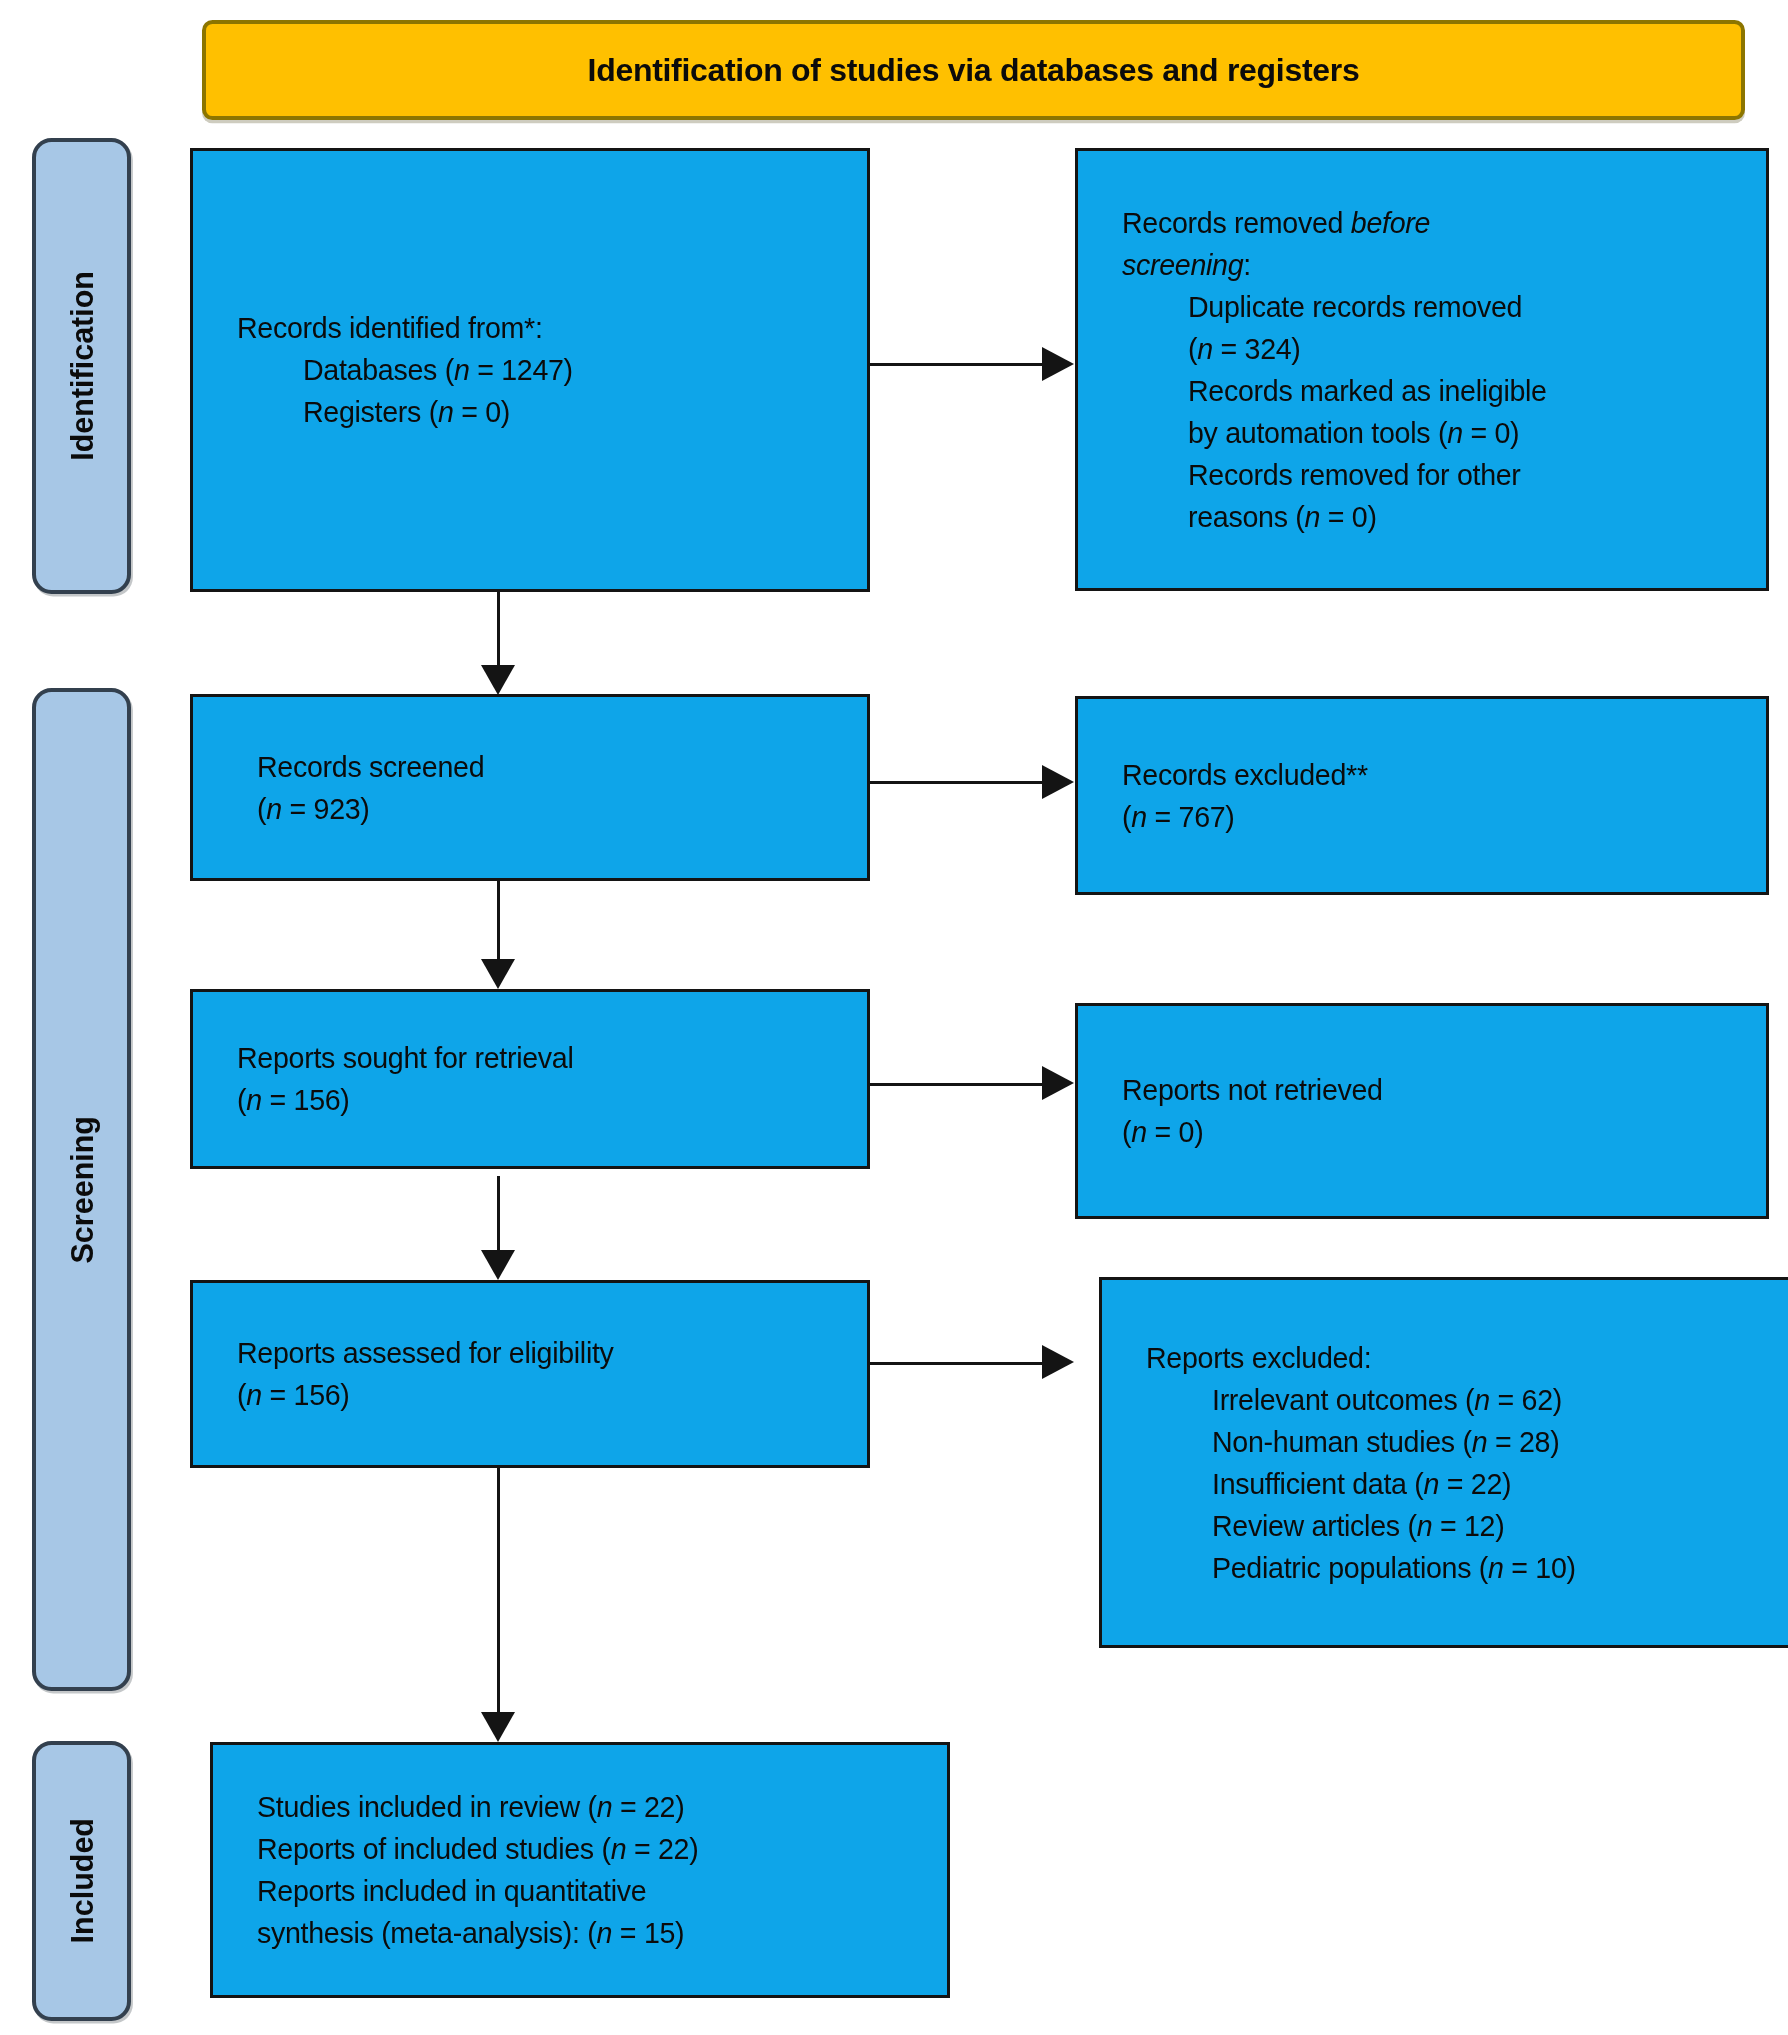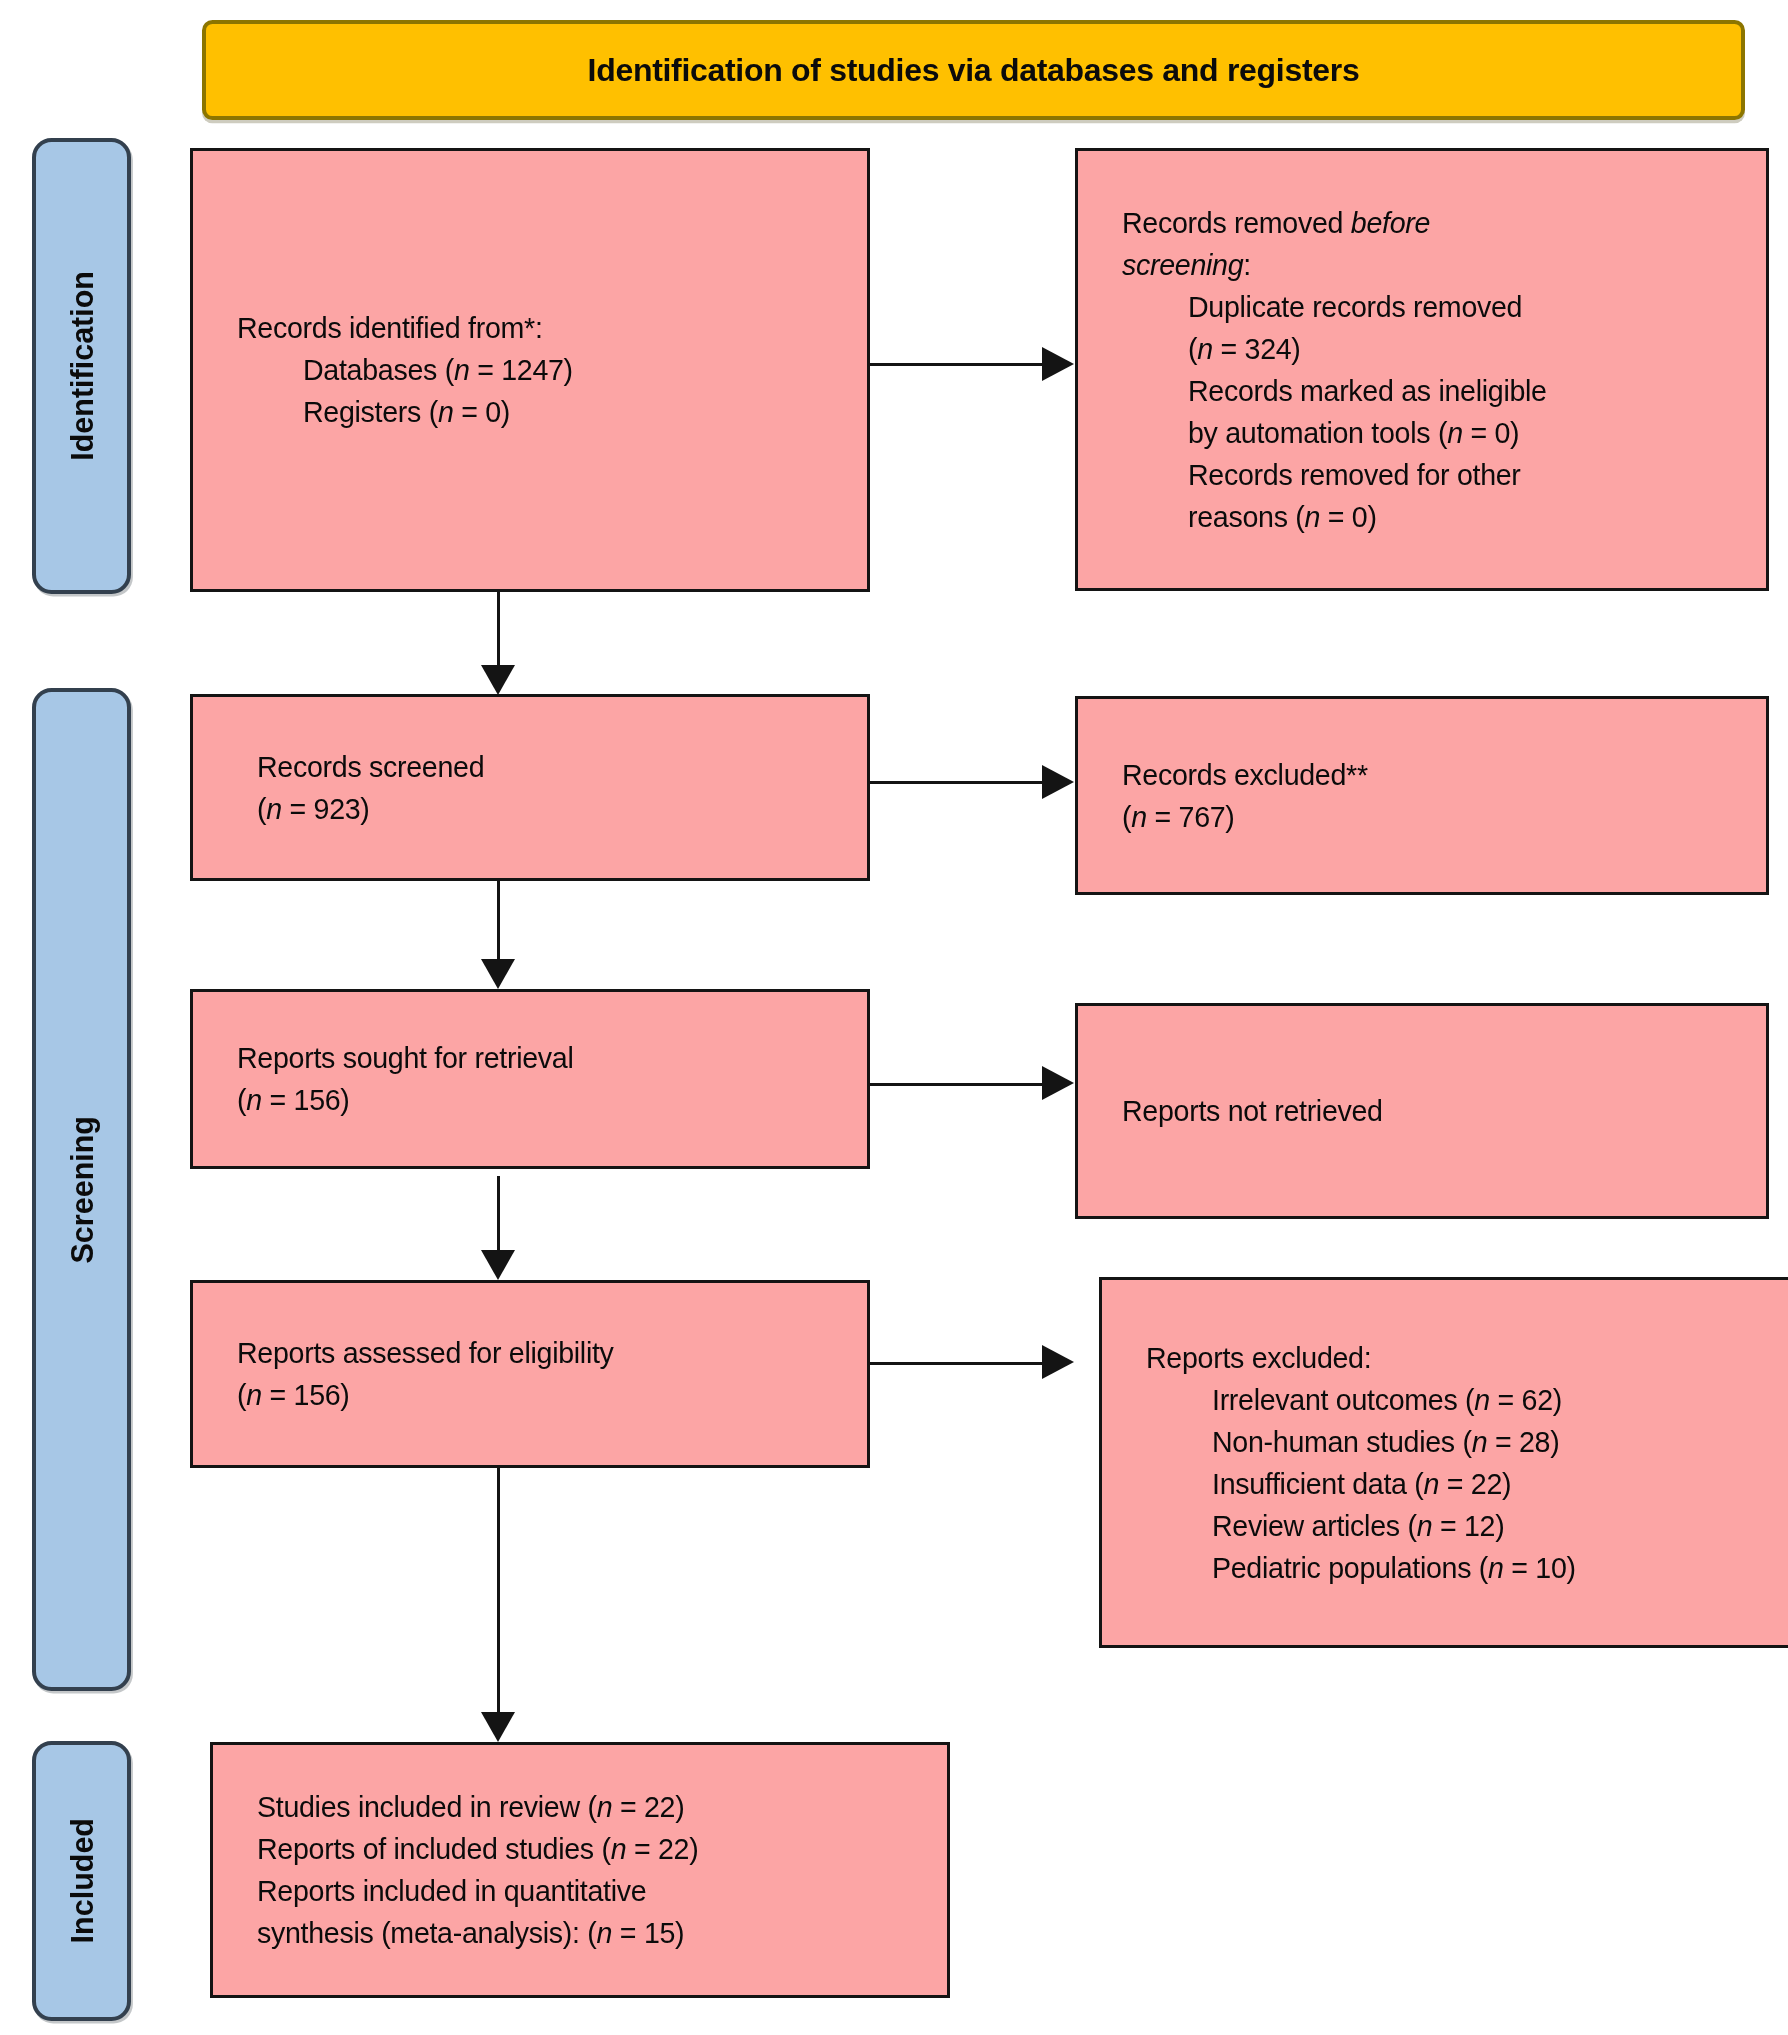--- a/index.html
+++ b/index.html
@@ -22,21 +22,21 @@
     border:4.5px solid var(--stage-border,#33404E);
     border-radius:19.5px;box-sizing:border-box;
     display:flex;align-items:center;justify-content:center;
     box-shadow:1.9px 2.6px 0 rgba(20,30,40,0.25);
   }
   .stage span{
     writing-mode:vertical-rl;transform:rotate(180deg);
     font-weight:bold;font-size:30.5px;letter-spacing:0;white-space:nowrap;
   }
   .box{
-    position:absolute;background:#fca5a5;
+    position:absolute;background:#0ea5e9;
     border:3.9px solid var(--box-border,#141414);
     box-sizing:border-box;display:flex;align-items:center;
   }
   .content{width:100%;padding-left:44px;padding-right:17px;}
   .indent{padding-left:66px;}
   .vline,.hline{position:absolute;background:var(--arrow,#141414);}
   .vline{width:3.2px;}
   .hline{height:3.2px;}
   .head-down{
     position:absolute;width:0;height:0;
@@ -133,20 +133,21 @@
   <div class="box" style="left:1075px;top:696px;width:694px;height:199px;">
     <div class="content">
       <div>Records excluded**</div>
       <div>(<i>n</i> = 767)</div>
     </div>
   </div>
 
   <div class="box" style="left:1075px;top:1003px;width:694px;height:216px;">
     <div class="content">
       <div>Reports not retrieved</div>
+      <div>(<i>n</i> = 0)</div>
     </div>
   </div>
 
   <div class="box" style="left:1099px;top:1277px;width:694px;height:371px;">
     <div class="content">
       <div>Reports excluded:</div>
       <div class="indent">Irrelevant outcomes (<i>n</i> = 62)</div>
       <div class="indent">Non-human studies (<i>n</i> = 28)</div>
       <div class="indent">Insufficient data (<i>n</i> = 22)</div>
       <div class="indent">Review articles (<i>n</i> = 12)</div>

